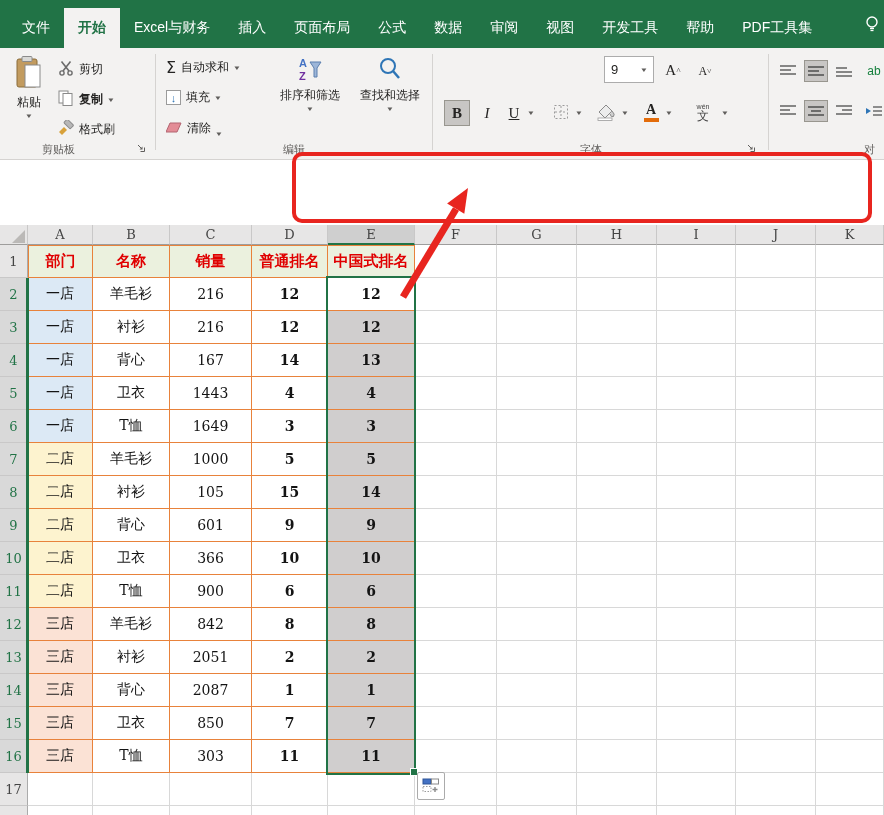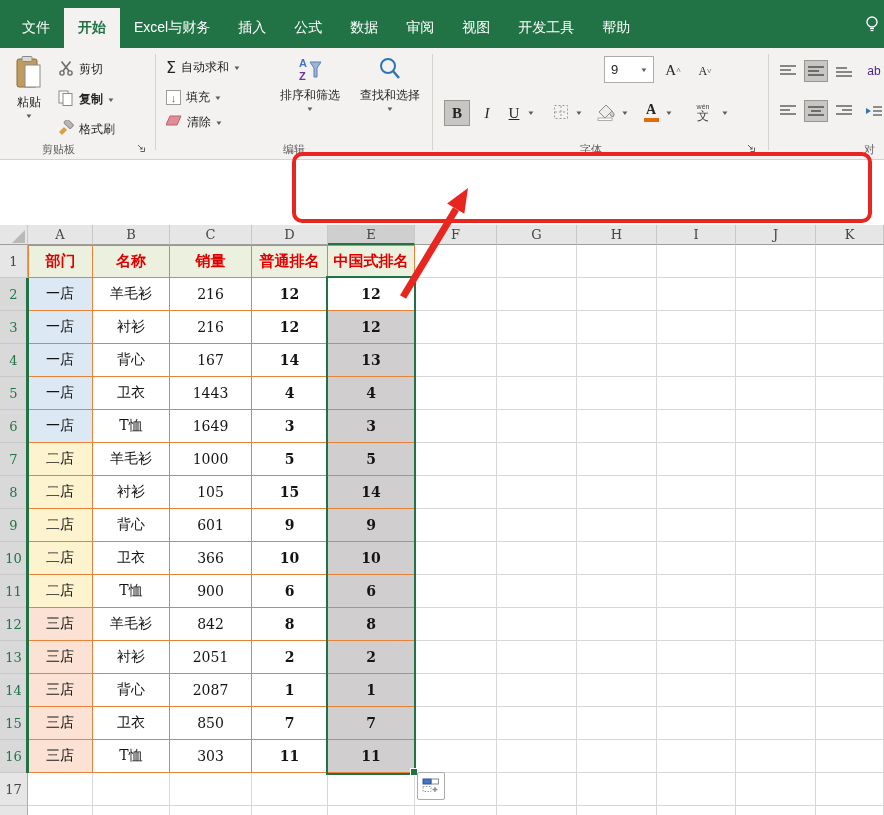--- a/index.html
+++ b/index.html
@@ -85,26 +85,28 @@
     <svg width="20" height="20" viewBox="0 0 20 20">
           <circle cx="10" cy="8" r="5" fill="none" stroke="#fff" stroke-width="1.4"></circle>
           <line x1="8" y1="14.5" x2="12" y2="14.5" stroke="#fff" stroke-width="1.3"></line>
           <line x1="8.5" y1="16.5" x2="11.5" y2="16.5" stroke="#fff" stroke-width="1.3"></line>
         </svg>
   </span>
 <div class="tab">文件</div>
       <div class="tab active">开始</div>
       <div class="tab">Excel与财务</div>
       <div class="tab">插入</div>
+      <div class="tab">页面布局</div>
       <div class="tab">公式</div>
       <div class="tab">数据</div>
       <div class="tab">审阅</div>
       <div class="tab">视图</div>
       <div class="tab">开发工具</div>
       <div class="tab">帮助</div>
+      <div class="tab">PDF工具集</div>
     </div>
 
 <div class="ribbon">
 
   <div class="rbig" style="left:6px;top:8px;width:46px;">
     <span>
       <svg width="26" height="33" viewBox="0 0 26 33">
             <rect x="1" y="3" width="20" height="28" rx="2" fill="#C29B5F" stroke="#8A6D3B"></rect>
             <rect x="6" y="0.5" width="10" height="5" rx="1" fill="#D9D9D6" stroke="#8A8A8A"></rect>
             <rect x="9" y="9" width="15" height="22" fill="#fff" stroke="#8A8A8A"></rect>
@@ -156,21 +158,21 @@
   <div class="rbtn" style="left:166px;top:10px;">
     <span style="font-size:16px;font-family:'DejaVu Sans',sans-serif;">Σ</span>
     <span>自动求和</span>
     <span class="dd">▼</span>
   </div>
   <div class="rbtn" style="left:166px;top:41px;">
     <span class="boxicon">↓</span>
     <span>填充</span>
     <span class="dd">▼</span>
   </div>
-  <div class="rbtn" style="left:166px;top:66px;">
+  <div class="rbtn" style="left:166px;top:72px;align-items:flex-end;">
     <span>
       <svg width="16" height="12" viewBox="0 0 16 12">
             <polygon points="4,1 15,1 11,10 0,10" fill="#E38C96" stroke="#B36470"></polygon>
           </svg>
     </span>
     <span>清除</span>
     <span class="dd">▼</span>
   </div>
   <div class="rbig" style="left:272px;top:8px;width:76px;">
     <span>
@@ -266,21 +268,21 @@
         </svg>
   </div>
   <div class="alicon" style="left:832px;top:12px;">
     <svg width="18" height="14" viewBox="0 0 18 14">
           <line x1="1" y1="4" x2="12" y2="4" stroke="#6b6b6b" stroke-width="1.6"></line>
           <line x1="1" y1="8" x2="17" y2="8" stroke="#6b6b6b" stroke-width="1.6"></line>
           <line x1="1" y1="12" x2="17" y2="12" stroke="#6b6b6b" stroke-width="1.6"></line>
         </svg>
   </div>
   <div class="alicon" style="left:862px;top:12px;width:24px;">
-        <span style="font-size:12px;color:#4c1d95;">ab</span>
+        <span style="font-size:12px;color:#15803d;">ab</span>
       </div>
   <div class="alicon" style="left:776px;top:52px;">
     <svg width="18" height="14" viewBox="0 0 18 14">
           <line x1="1" y1="2" x2="17" y2="2" stroke="#6b6b6b" stroke-width="1.6"></line>
           <line x1="1" y1="6" x2="11" y2="6" stroke="#6b6b6b" stroke-width="1.6"></line>
           <line x1="1" y1="10" x2="17" y2="10" stroke="#6b6b6b" stroke-width="1.6"></line>
         </svg>
   </div>
   <div class="alicon on" style="left:804px;top:52px;">
     <svg width="18" height="14" viewBox="0 0 18 14">

